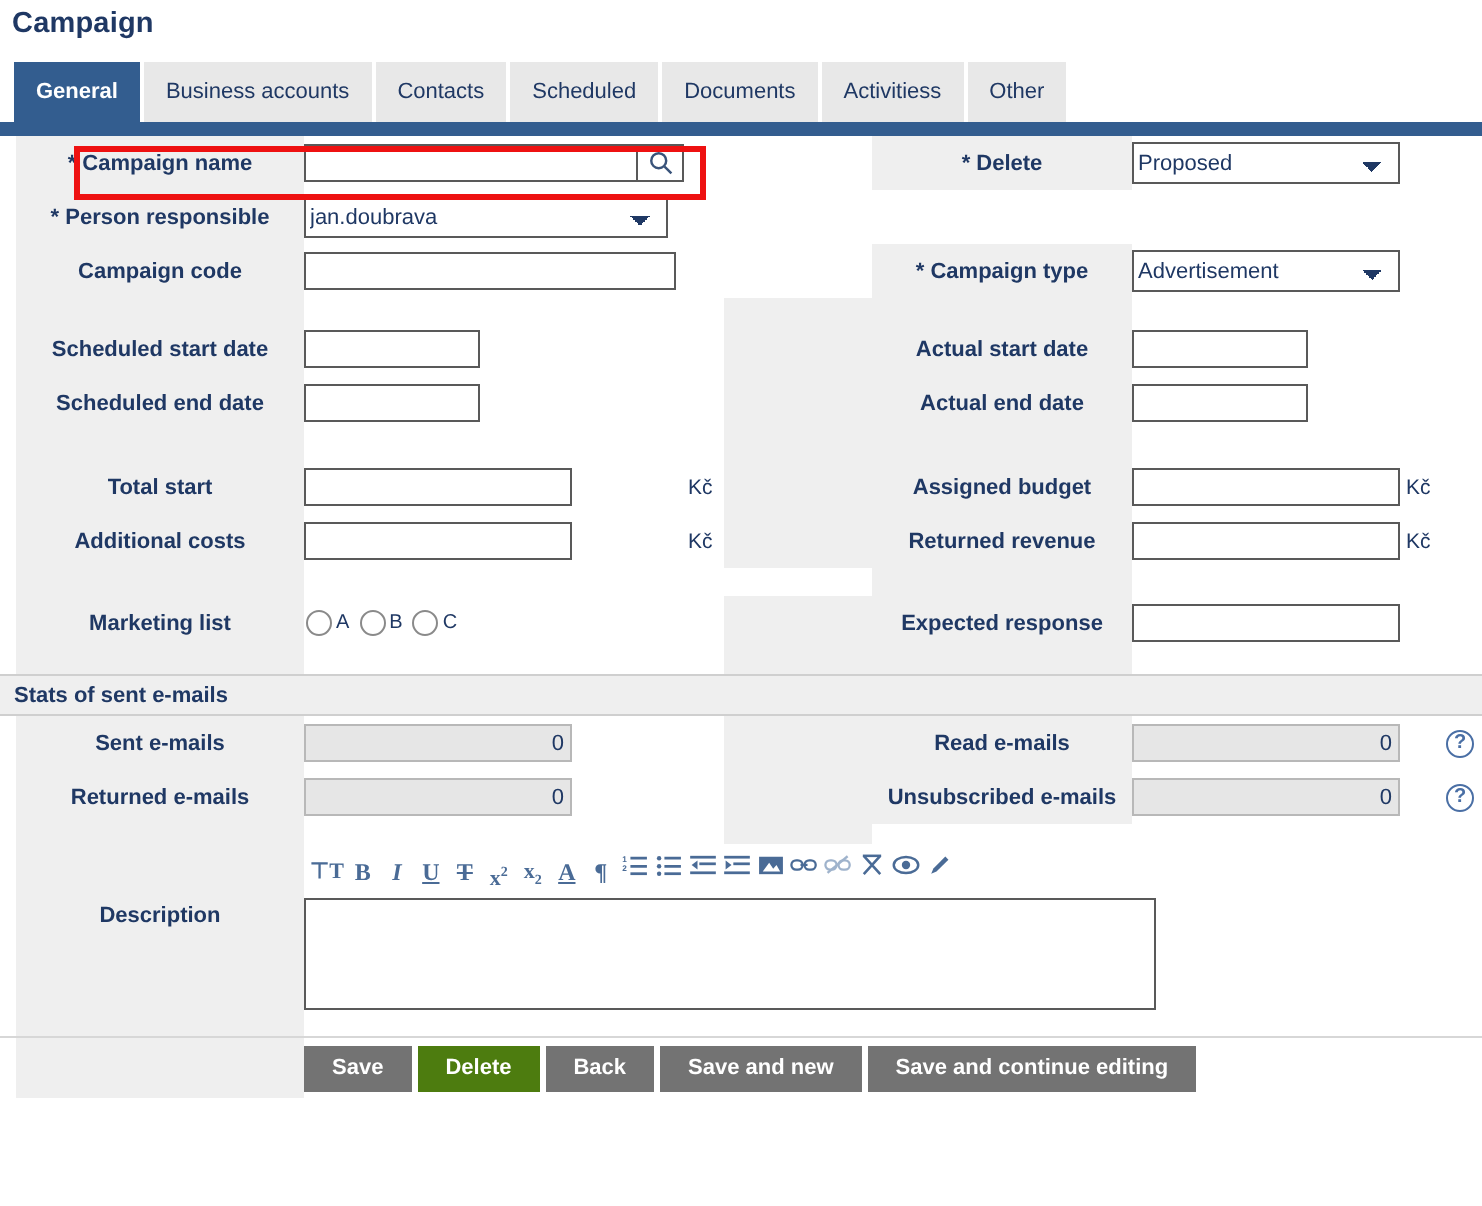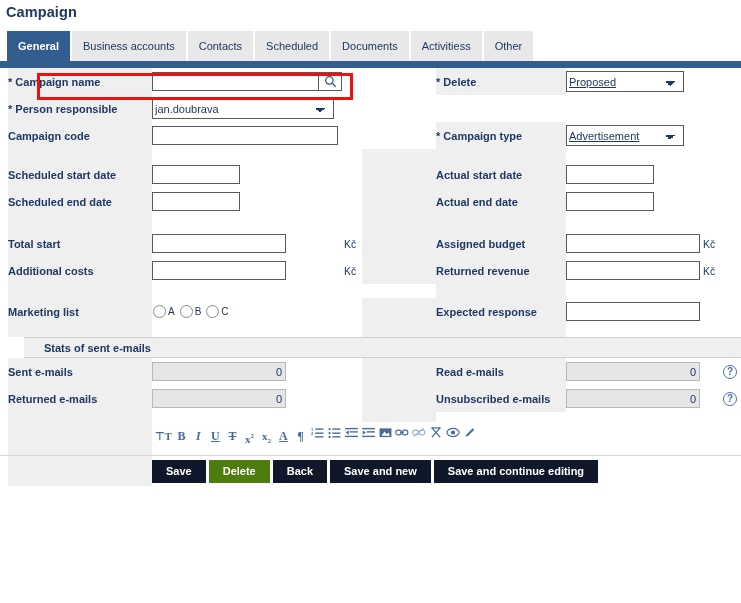--- a/index.html
+++ b/index.html
@@ -82,21 +82,21 @@
   col.c-gap     { width: 74px; }
   col.c-lab2    { width: 130px;}
   col.c-fld2    { width: 135px;}
   col.c-suf2    { width: 18px; }
   col.c-help    { width: 22px; }
 
   .bg-grey { background: #efefef; }
   .bg-white{ background: #ffffff; }
 
   td.label {
-    text-align: left;
+    text-align: center;
     padding-right: 6px;
     font-weight: bold;
     font-size: 11px;
     color: #1f3864;
     white-space: nowrap;
   }
 
   
   .txt {
     box-sizing: border-box;
@@ -143,21 +143,21 @@
     background-image:
       linear-gradient(45deg, transparent 50%, #1f3864 50%),
       linear-gradient(135deg, #1f3864 50%, transparent 50%);
     background-position:
       calc(100% - 13px) 9px,
       calc(100% - 8px) 9px;
     background-size: 5px 5px, 5px 5px;
     background-repeat: no-repeat;
   }
   select.sel.w-person { width: 182px; }
-  select.sel.w-status { width: 118px; text-decoration: underline; }
+  select.sel.w-status { width: 134px; }
 
   
   .name-group { display: flex; align-items: center; }
   .search-btn {
     box-sizing: border-box;
     width: 24px;
     height: 19px;
     border: 1px solid #595959;
     background: #ffffff;
     display: flex;
@@ -202,25 +202,24 @@
   }
 
   
   .section-bar {
     background: #efefef;
     height: 21px;
     line-height: 21px;
     font-weight: bold;
     font-size: 11px;
     color: #1f3864;
-    padding-left: 20px;
+    padding-left: 7px;
     border-top: 1px solid #cfcfcf;
     border-bottom: 1px solid #cfcfcf;
     box-sizing: border-box;
-    margin-left: 24px;
   }
 
   .help-icon {
     width: 14px; height: 14px;
     border: 1.4px solid #4a6fa5;
     border-radius: 50%;
     color: #4a6fa5;
     font-size: 10px;
     line-height: 11px;
     text-align: center;
@@ -269,21 +268,21 @@
 
   
   .footer-sep {
     border-top: 1px solid #d7d7d7;
     margin: 0;
   }
   .btn-row { display: flex; gap: 3px; padding-left: 0; }
   .btn {
     border: none;
     color: #ffffff;
-    background: #0f172a;
+    background: #737373;
     font-family: "Liberation Sans", sans-serif;
     font-size: 11px;
     font-weight: bold;
     height: 23px;
     padding: 0 14px;
     cursor: pointer;
     white-space: nowrap;
   }
   .btn.disabled {
     background: #4d7c0f;
@@ -640,20 +639,27 @@
           </span>
           <span class="tb-btn">
             <svg width="12" height="11" viewBox="0 0 12 12">
                   <path d="M1.2 10.8 L2.4 7.9 L8.9 1.4 L10.6 3.1 L4.1 9.6 Z" fill="#4a6b96"></path>
                 </svg>
           </span>
         </div>
       </td>
     </tr>
 
+    <tr>
+      <td class="bg-white" style="vertical-align:top"></td>
+      <td class="label bg-grey" style="vertical-align:top; padding-top:3px; height:60px">Description</td>
+      <td class="bg-white" colspan="7" style="vertical-align:top">
+        <textarea class="desc" placeholder="" style=""></textarea>
+      </td>
+    </tr>
 
     <tr style="height:6px">
       <td class="bg-white" style="height:6px"></td>
       <td class="bg-grey" style="height:6px"></td>
       <td class="bg-white" colspan="7" style="height:6px"></td>
     </tr>
   </tbody>
     </table>
 
   <div class="footer-sep"></div>

